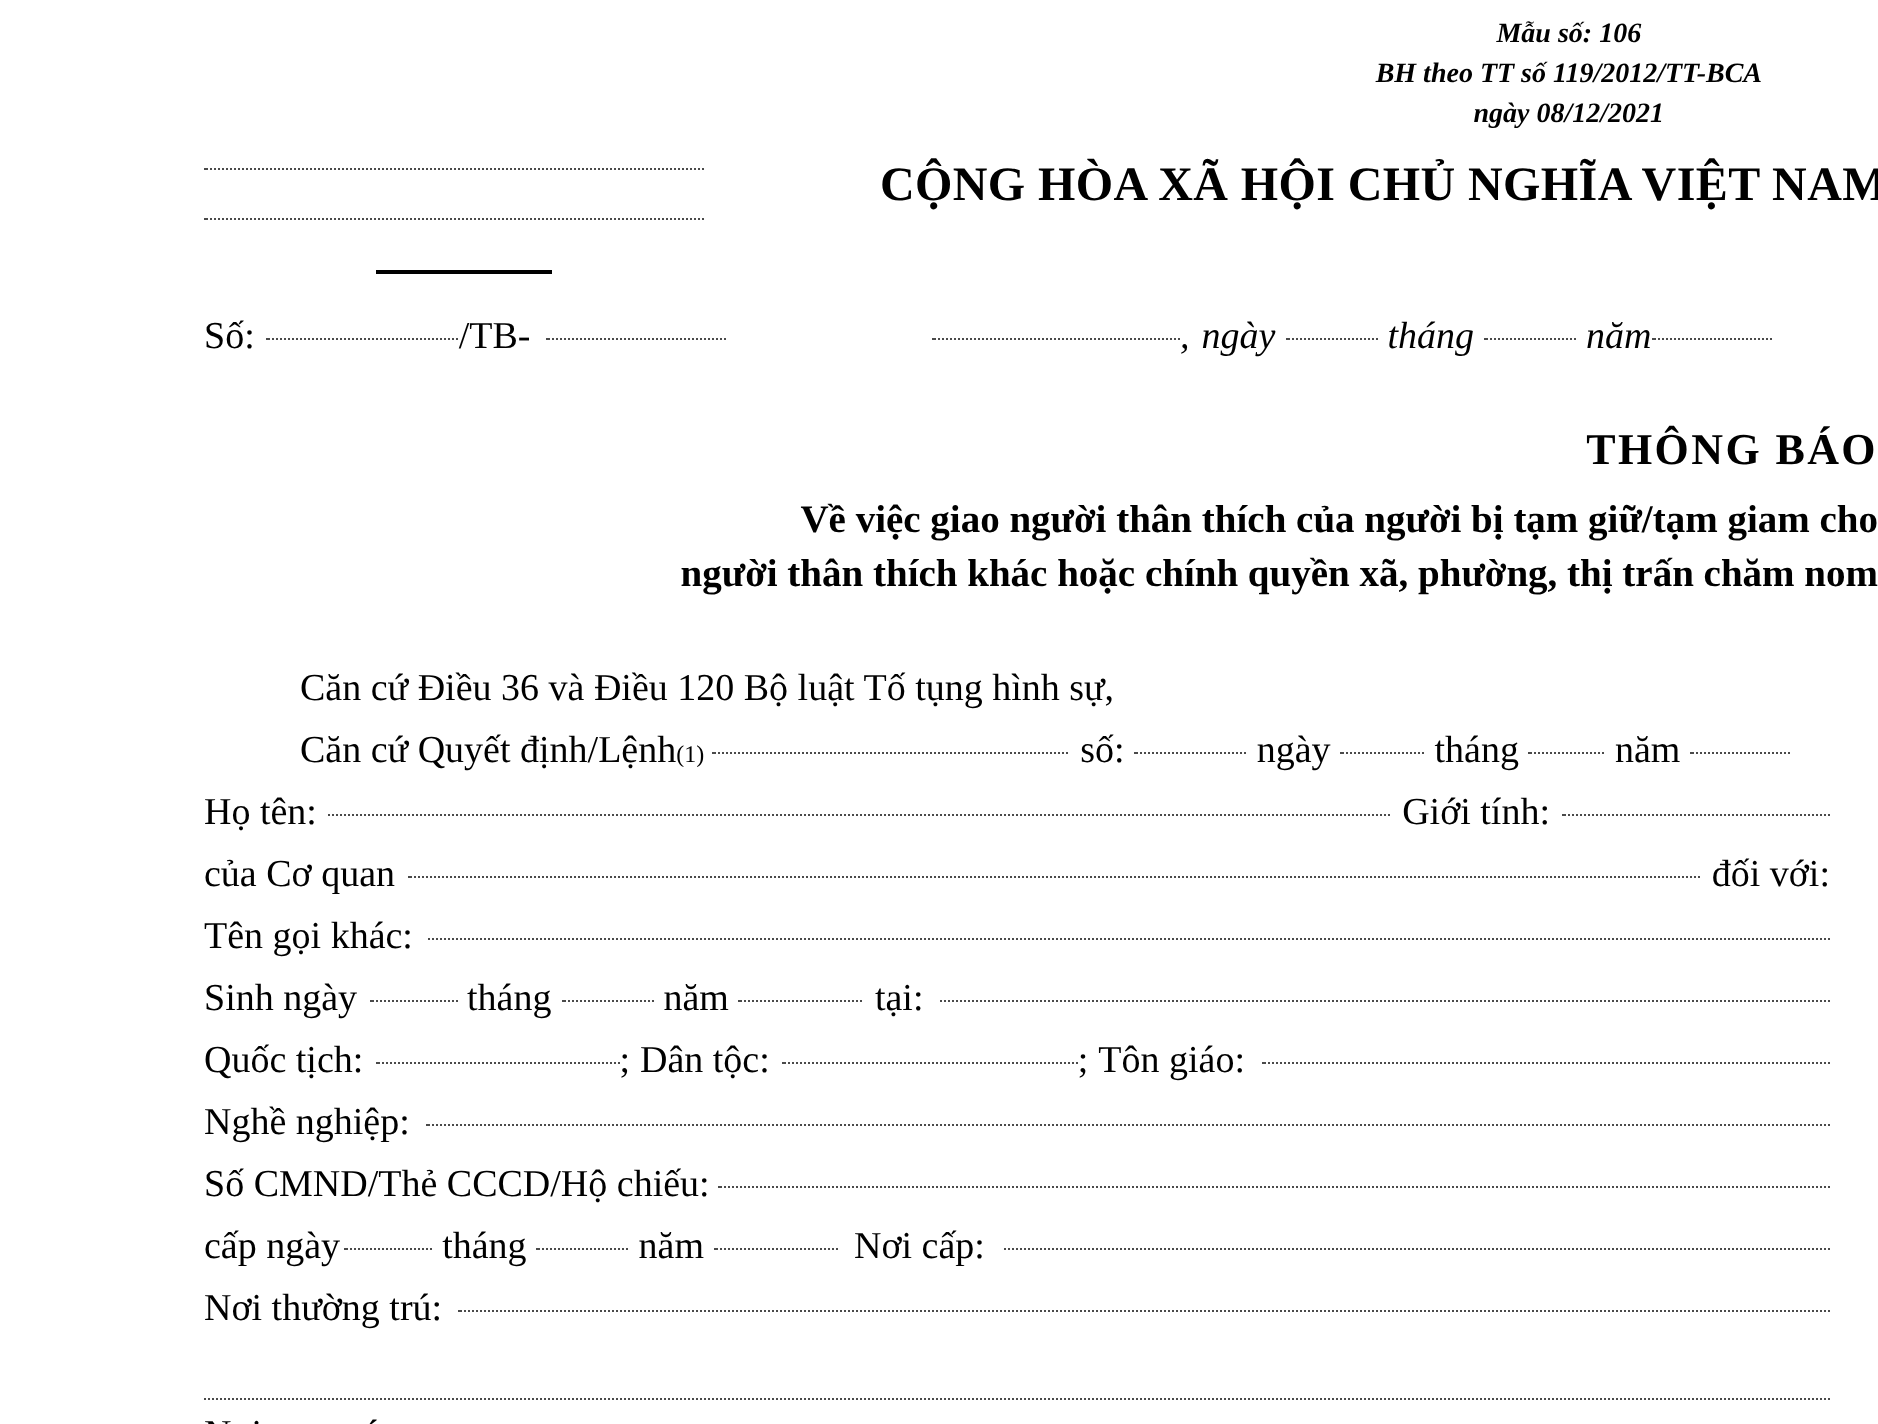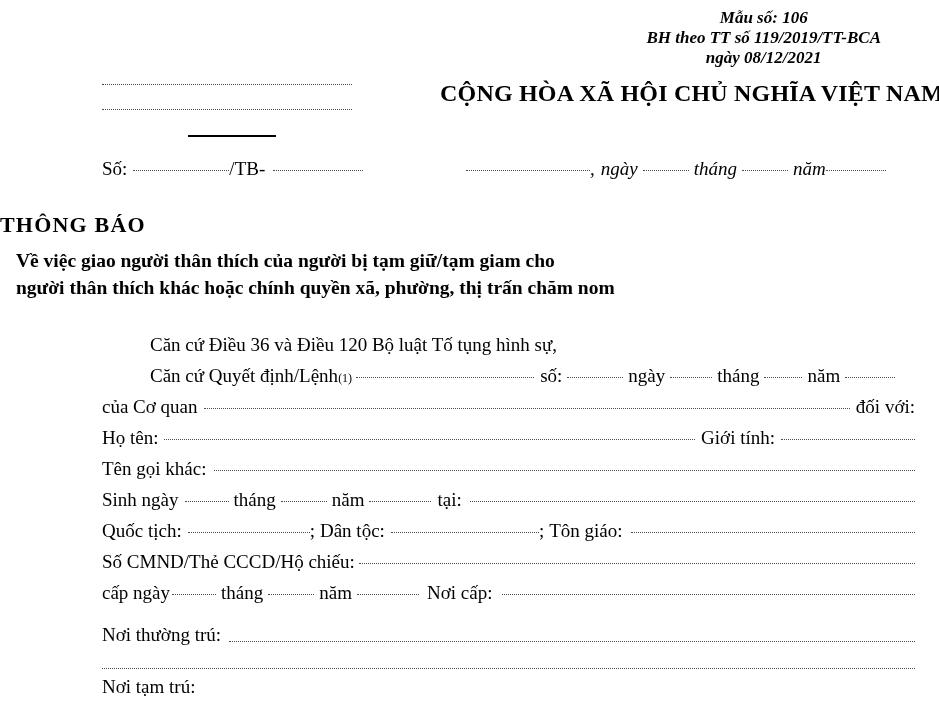--- a/index.html
+++ b/index.html
@@ -22,21 +22,21 @@
   }
 
   
   .formcode {
     position: absolute;
     top: 8px;
     right: 58px;
     text-align: center;
     font-style: italic;
     font-weight: bold;
-    font-size: 17px;
+    font-size: 14px;
     line-height: 20px;
     white-space: nowrap;
   }
 
   
   .natl {
     position: absolute;
     left: 440px;
     top: 80px;
     width: 460px;
@@ -113,21 +113,21 @@
     display: flex;
     align-items: baseline;
   }
 
   
   .title-block {
     position: absolute;
     left: 0;
     top: 212px;
     width: 939px;
-    text-align: left;
+    text-align: right;
   }
   .title-main {
     font-weight: bold;
     font-size: 22px;
     letter-spacing: 1.2px;
   }
   .title-sub {
     font-weight: bold;
     font-size: 19.5px;
     line-height: 27px;
@@ -171,21 +171,21 @@
     border-bottom: 1.5px dotted #4a4a4a;
     height: 0;
     position: relative;
     top: -4px;
   }
   sup {
     font-size: 12px;
     vertical-align: super;
     line-height: 0;
   }
-  .row-tall { height: 33px; align-items: flex-end; }
+  .row-tall { height: 33px; }
   .fullrule {
     padding-left: 102px;
     padding-right: 24px;
     height: 30px;
     display: flex;
     align-items: flex-end;
   }
   .fullrule .grow {
     flex: 1 1 auto;
     border-bottom: 1.5px dotted #4a4a4a;
@@ -194,21 +194,21 @@
     top: -7px;
   }
 </style>
 </head>
 <body>
 
 <div class="page">
 
   <div class="formcode">
     <div>Mẫu số: 106</div>
-    <div>BH theo TT số 119/2019/TT-BCA</div>
+    <div>BH theo TT số 119/2012/TT-BCA</div>
     <div>ngày 08/12/2021</div>
   </div>
 
   <div class="agency">
     <div class="dotrule"></div>
     <div class="dotrule"></div>
   </div>
   <div class="solidrule"></div>
 
   <div class="natl">
@@ -255,30 +255,30 @@
       <span class="fill seg" style="width:56px;margin-left:5px;"></span>
       <span class="txt" style="margin-left:5px;">ngày</span>
       <span class="fill seg" style="width:42px;margin-left:5px;"></span>
       <span class="txt" style="margin-left:5px;">tháng</span>
       <span class="fill seg" style="width:38px;margin-left:5px;"></span>
       <span class="txt" style="margin-left:5px;">năm</span>
       <span class="fill seg" style="width:50px;margin-left:5px;"></span>
     </div>
 
     <div class="row">
-      <span class="txt">của Cơ quan</span>
-      <span class="grow" style="margin:0 6px;"></span>
-      <span class="txt">đối với:</span>
-    </div>
-
-    <div class="row">
       <span class="txt">Họ tên:</span>
       <span class="grow" style="margin:0 6px;"></span>
       <span class="txt">Giới tính:</span>
       <span class="fill seg" style="width:134px;margin-left:6px;"></span>
+    </div>
+
+    <div class="row">
+      <span class="txt">của Cơ quan</span>
+      <span class="grow" style="margin:0 6px;"></span>
+      <span class="txt">đối với:</span>
     </div>
 
     <div class="row">
       <span class="txt">Tên gọi khác:</span>
       <span class="grow" style="margin-left:8px;"></span>
     </div>
 
     <div class="row">
       <span class="txt">Sinh ngày</span>
       <span class="fill seg" style="width:44px;margin-left:6px;"></span>
@@ -294,20 +294,24 @@
       <span class="txt">Quốc tịch:</span>
       <span class="fill seg" style="width:122px;margin-left:6px;"></span>
       <span class="txt">;</span>
       <span class="txt" style="margin-left:5px;">Dân tộc:</span>
       <span class="fill seg" style="width:148px;margin-left:6px;"></span>
       <span class="txt">;</span>
       <span class="txt" style="margin-left:5px;">Tôn giáo:</span>
       <span class="grow" style="margin-left:8px;"></span>
     </div>
 
+    <div class="row">
+      <span class="txt">Nghề nghiệp:</span>
+      <span class="grow" style="margin-left:8px;"></span>
+    </div>
 
     <div class="row">
       <span class="txt">Số CMND/Thẻ CCCD/Hộ chiếu:</span>
       <span class="grow" style="margin-left:4px;"></span>
     </div>
 
     <div class="row">
       <span class="txt">cấp ngày</span>
       <span class="fill seg" style="width:44px;margin-left:2px;"></span>
       <span class="txt" style="margin-left:5px;">tháng</span>

